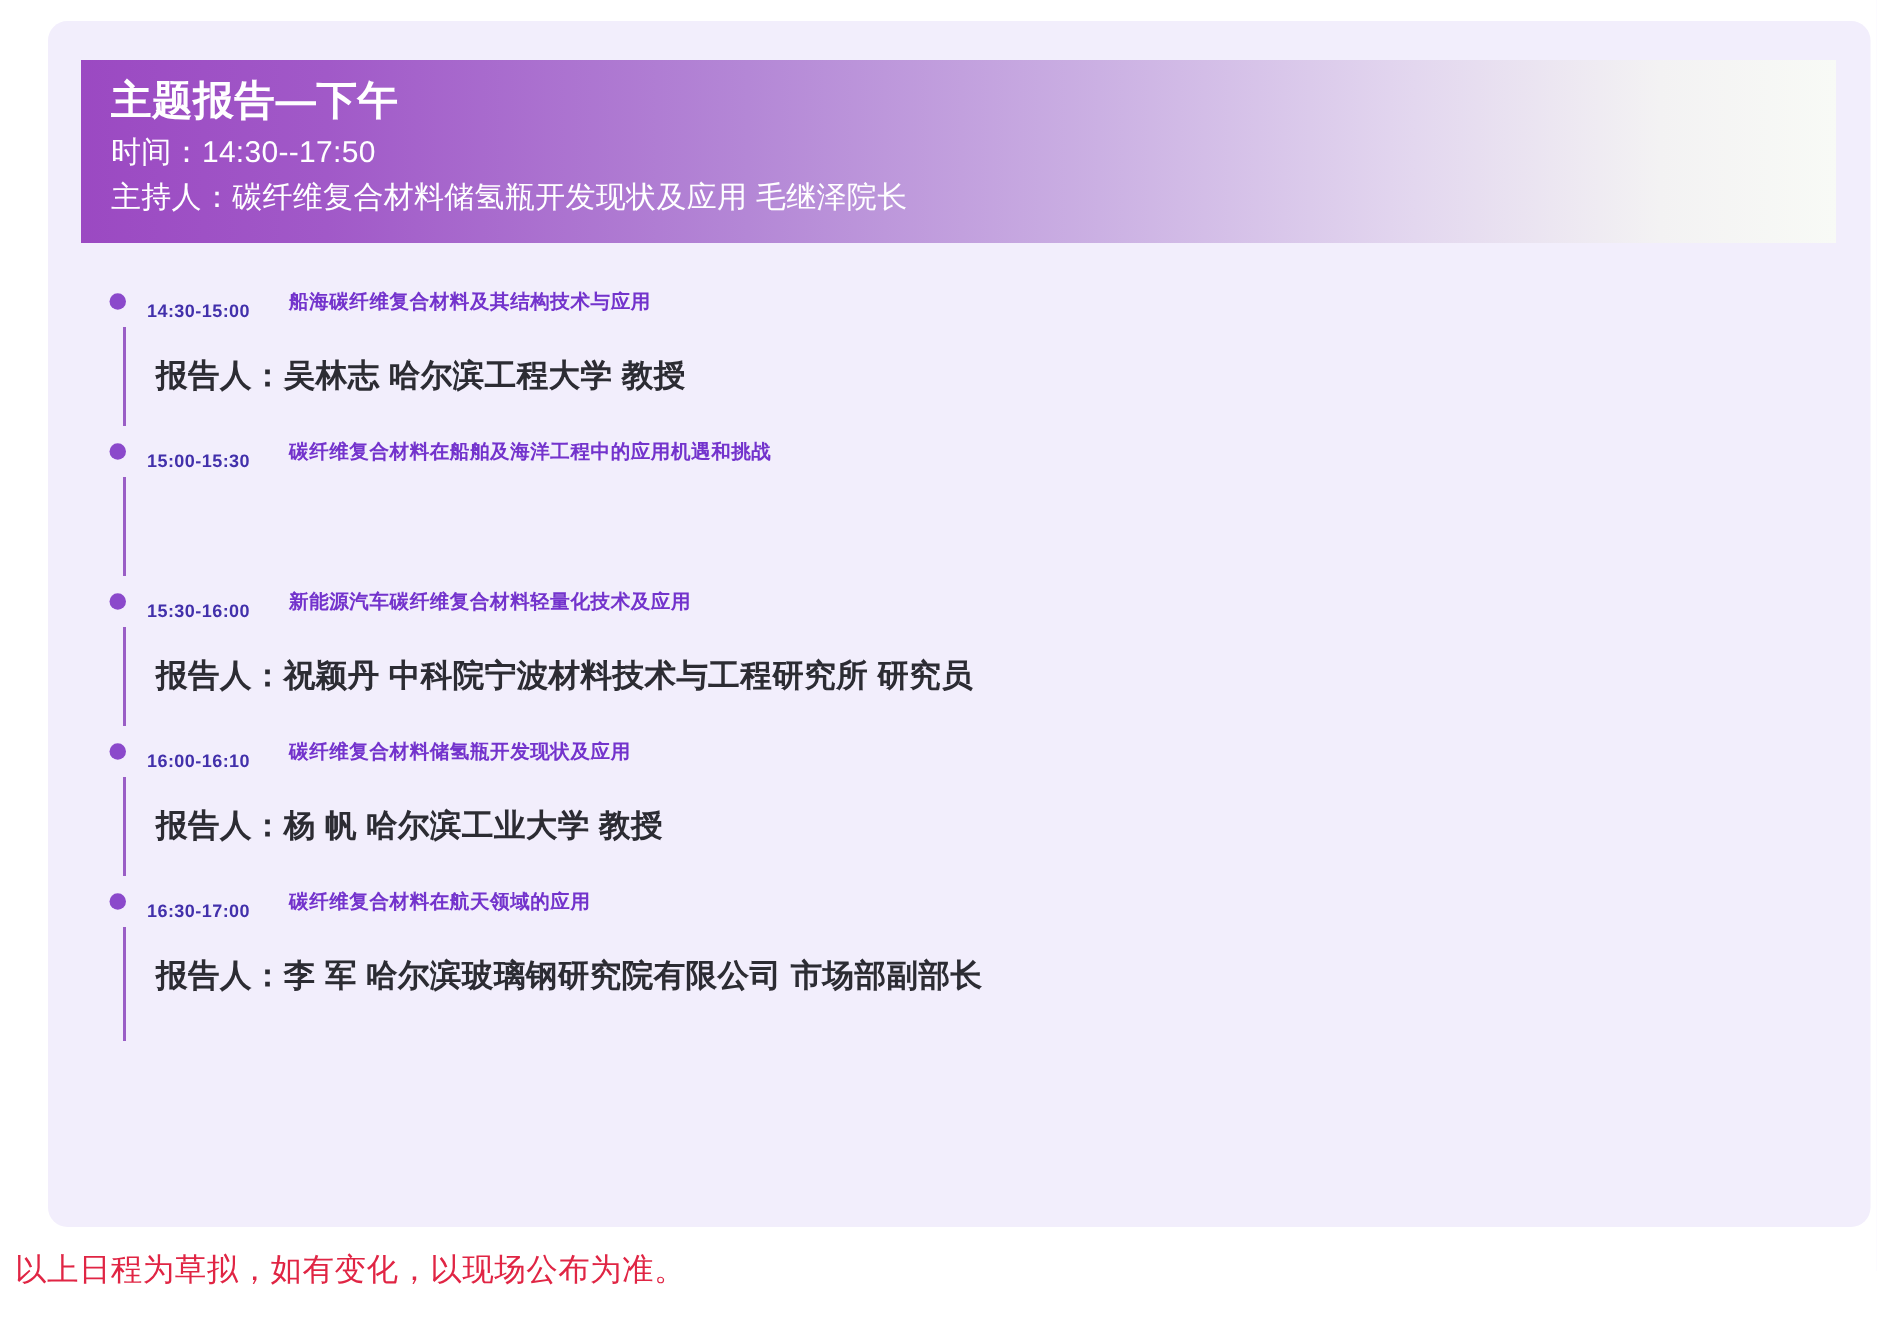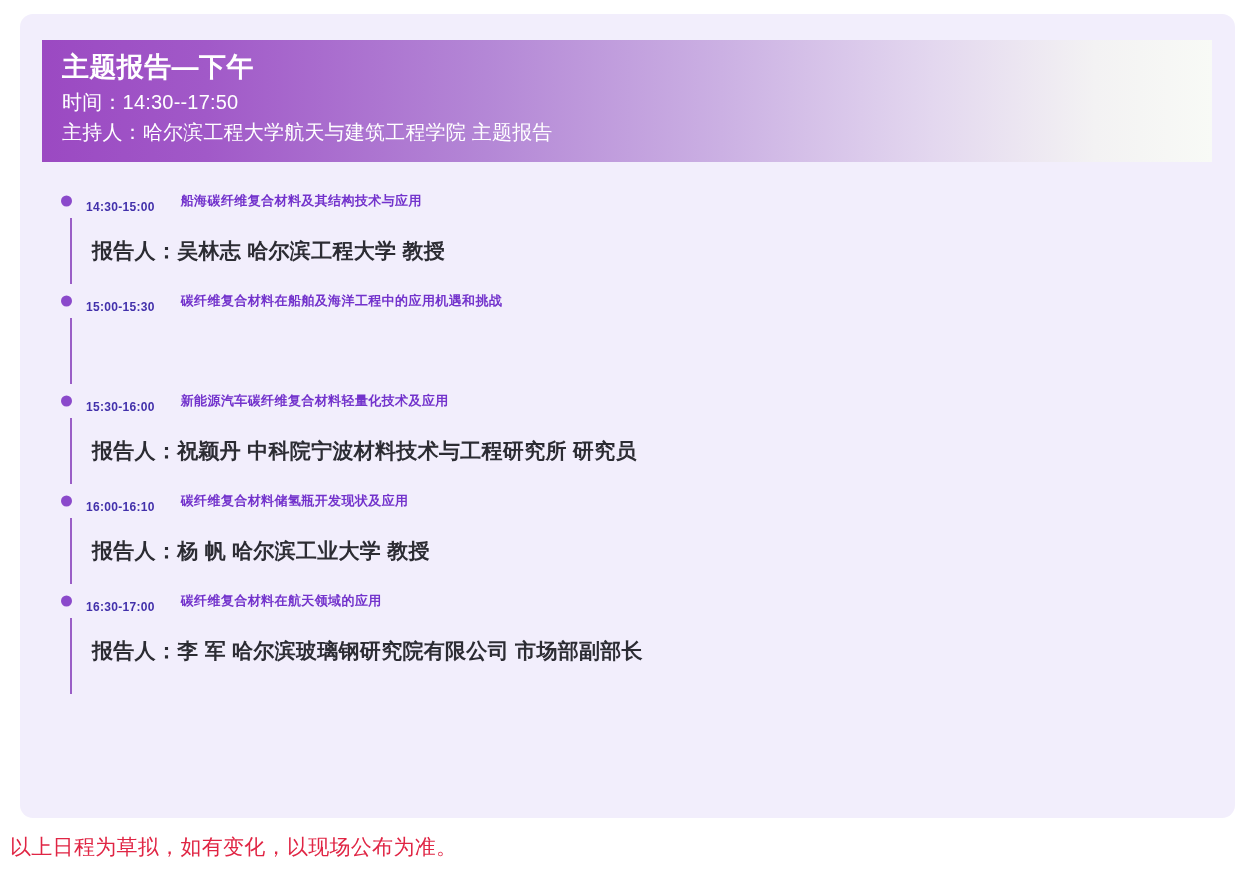--- a/index.html
+++ b/index.html
@@ -19,21 +19,21 @@
   .page {
     position: relative;
     width: 1251px;
     height: 896px;
     box-sizing: border-box;
   }
 
   
   .agenda-card {
     position: absolute;
-    left: 20px;
+    left: 32px;
     top: 14px;
     width: 1215px;
     height: 804px;
     background: #f2eefc;
     border-radius: 13px;
     box-sizing: border-box;
     overflow: hidden;
   }
 
   
@@ -161,21 +161,21 @@
 </head>
 <body>
 
 <div class="page">
 
   <div class="agenda-card">
 
     <div class="session-header">
       <div class="session-title">主题报告—下午</div>
       <div class="session-meta">时间：14:30--17:50</div>
-      <div class="session-meta">主持人：哈尔滨工程大学航天与建筑工程学院 主题报告</div>
+      <div class="session-meta">主持人：碳纤维复合材料储氢瓶开发现状及应用 毛继泽院长</div>
     </div>
 
     <div class="session-list">
 
       <div class="session-item">
         <div class="item-headline">
           <span class="bullet-dot"></span>
           <span class="item-time">14:30-15:00</span>
           <span class="item-topic">船海碳纤维复合材料及其结构技术与应用</span>
         </div>

